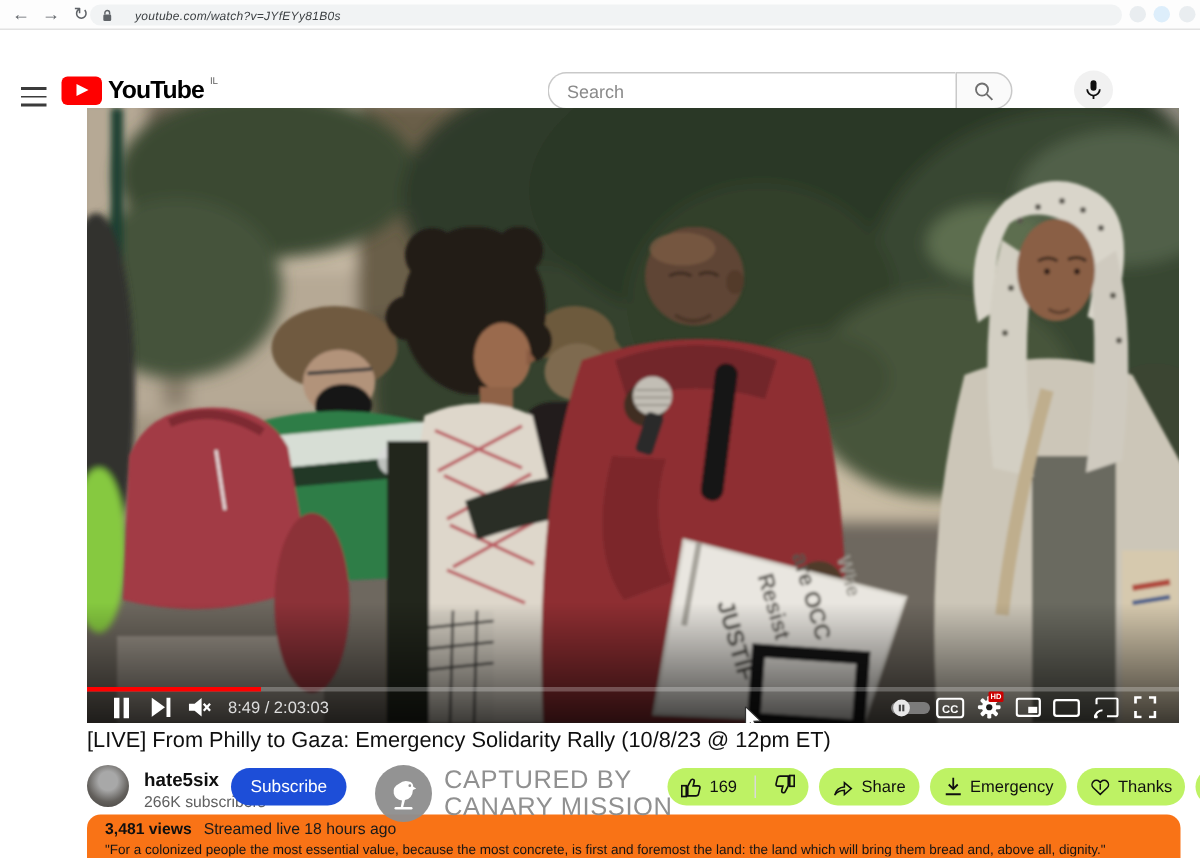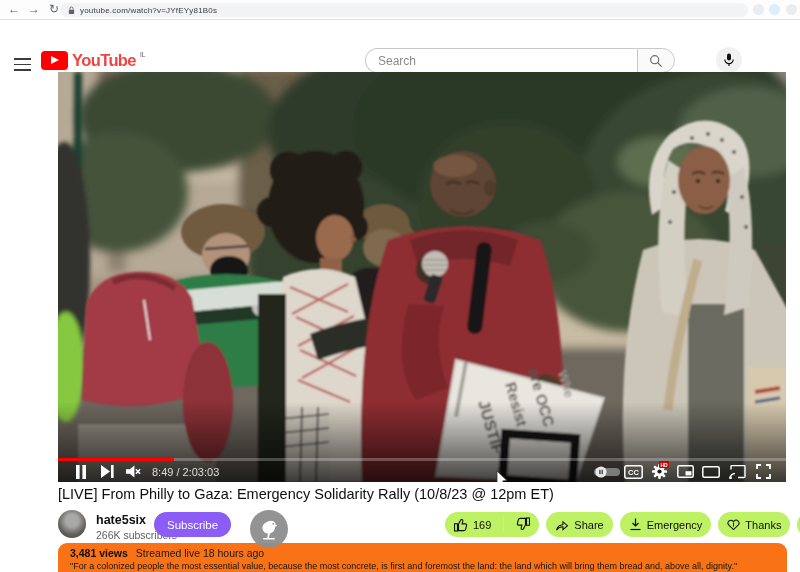--- a/index.html
+++ b/index.html
@@ -4,33 +4,33 @@
 <style>
   * { margin:0; padding:0; box-sizing:border-box; }
   html,body { width:800px; height:572px; overflow:hidden; background:#fff;
     font-family:"Liberation Sans", sans-serif; color:#0f0f0f; }
 
   
   #browser-bar { position:absolute; left:0; top:0; width:800px; height:20px;
     background:#fdfdfd; border-bottom:1px solid #e2e2e2; }
   .nav-ic { position:absolute; top:2px; font-size:12px; color:#5f6368; width:16px; text-align:center; cursor:default; }
   #url-pill { position:absolute; left:60px; top:3px; width:688px; height:14px; border-radius:7px;
-    background:#f1f3f4; display:flex; align-items:center; padding-left:8px; gap:5px; }
+    background:#f1f3f4; display:flex; align-items:center; padding-left:8px; gap:15px;font-style:italic; }
   #url-text { font-size:8px; color:#3c4043; letter-spacing:.2px; }
   .ext-blob { position:absolute; top:4px; width:11px; height:11px; border-radius:50%; background:#e9edf0; }
 
   
   #yt-header { position:absolute; left:0; top:21px; width:800px; height:50px; background:#fff; }
   #hamburger { position:absolute; left:14px; top:37px; width:17px; }
   #hamburger div { height:1.6px; background:#3b3b3b; margin-bottom:4px; }
   #logo-wrap { position:absolute; left:41px; top:30px; display:flex; align-items:center; gap:4px; }
   #logo-badge { width:27px; height:19px; background:#ff0000; border-radius:4px; position:relative; }
   #logo-badge:after { content:""; position:absolute; left:10px; top:5px; border-left:8px solid #fff;
     border-top:4.5px solid transparent; border-bottom:4.5px solid transparent; }
-  #logo-word { font-size:16.5px; font-weight:700; letter-spacing:-0.6px; color:#ef4444; }
+  #logo-word { font-size:16.5px; font-weight:700; letter-spacing:-0.6px; color:#000000; }
   #logo-region { font-size:6.5px; color:#606060; position:relative; top:-6px; }
   #search-wrap { position:absolute; left:365px; top:27px; height:25px; display:flex; }
   #search-input { width:272px; height:25px; border:1px solid #c9c9c9; border-right:none;
     border-radius:13px 0 0 13px; padding:0 12px; font-size:12px; color:#0c4a6e; outline:none; }
   #search-input::placeholder { color:#8a8a8a; }
   #search-btn { width:38px; height:25px; border:1px solid #c9c9c9; border-radius:0 13px 13px 0;
     background:#fafafa; display:flex; align-items:center; justify-content:center; }
   #mic-btn { position:absolute; left:716px; top:26px; width:26px; height:26px; border-radius:50%;
     background:#f1f1f1; display:flex; align-items:center; justify-content:center; }
 
@@ -49,21 +49,21 @@
     font-size:5px; font-weight:700; padding:.5px 1.5px; border-radius:1px; }
   #cursor { position:absolute; left:438px; top:399px; z-index:40; }
 
   
   #video-title { position:absolute; left:58px; top:486px; width:720px; font-size:14.5px; font-weight:500; color:#0f0f0f; }
   #avatar { position:absolute; left:58px; top:510px; width:28px; height:28px; border-radius:50%;
     background:radial-gradient(circle at 50% 38%, #a8a8a8 0 28%, #63605c 62%, #3f3d3a 100%); }
   #channel-name { position:absolute; left:96px; top:513px; font-size:12.5px; font-weight:600; color:#0f0f0f;text-align:center; }
   #channel-subs { position:absolute; left:96px; top:529px; font-size:10.5px; color:#606060; }
   #subscribe-btn { position:absolute; left:154px; top:512px; height:25px; padding:0 13px; border-radius:13px;
-    background:#8b5cf6; color:#fff; font-size:11.5px; font-weight:500; display:flex; align-items:center; border:none; }
+    background:#1d4ed8; color:#fff; font-size:11.5px; font-weight:500; display:flex; align-items:center; border:none; }
 
   #watermark { position:absolute; left:250px; top:510px; display:flex; align-items:center; gap:8px; z-index:60; opacity:.96; }
   #wm-logo { width:38px; height:38px; border-radius:50%; background:#8f8f8f; display:flex; align-items:center; justify-content:center; }
   .wm-line { font-size:17px; font-weight:500; color:#8c8c8c; line-height:18px; letter-spacing:.4px; white-space:nowrap; }
 
   #actions { position:absolute; left:445px; top:512px; height:25px; display:flex; gap:7px; align-items:center; }
   .pill { height:25px; background:#bef264; border-radius:13px; display:flex; align-items:center;
     gap:5px; padding:0 9px; font-size:11px; font-weight:500; color:#0f0f0f; white-space:nowrap; }
   .pill svg { flex:0 0 auto; }
   #like-divider { width:1px; height:15px; background:#d9d9d9; margin:0 7px; }
@@ -392,20 +392,24 @@
 <button id="subscribe-btn">Subscribe</button>
 
 <div id="watermark">
   <div id="wm-logo">
     <svg width="22" height="24" viewBox="0 0 22 24">
       <path d="M14.5,4 q3,0.5 3,3.5 l2,1.2 -2.2,0.9 q-0.3,5.5 -5.3,6.8 l-1.2,4.6 -1.6,0 0.8,-4.4 q-4.5,-0.4 -5.5,-4.6 q-0.8,-4.5 3.5,-6.5 q3,-2.5 6.5,-1.5 z" fill="#fff"></path>
       <circle cx="15.2" cy="6.8" r="0.9" fill="#8f8f8f"></circle>
       <rect x="5" y="21" width="12" height="1.6" rx="0.8" fill="#fff"></rect>
     </svg>
   </div>
+  <div>
+    <div class="wm-line">CAPTURED BY</div>
+    <div class="wm-line">CANARY MISSION</div>
+  </div>
 </div>
 
 <div id="actions">
   <div class="pill">
     <span style="display:flex;align-items:center;gap:5px">
       <svg width="14" height="14" viewBox="0 0 14 14">
         <rect x="0.5" y="5.8" width="3" height="7.2" fill="none" stroke="#0f0f0f" stroke-width="1.1"></rect>
         <path d="M4.5,12.6 h5.4 q1.5,0 1.8,-1.4 l0.9,-3.8 q0.3,-1.5 -1.2,-1.5 H8.1 l0.7,-2.7 q0.3,-1.5 -1,-1.7 q-0.9,-0.1 -1.3,0.8 L4.5,6.2 z" fill="none" stroke="#0f0f0f" stroke-width="1.1"></path>
       </svg>
       <span>169</span>

